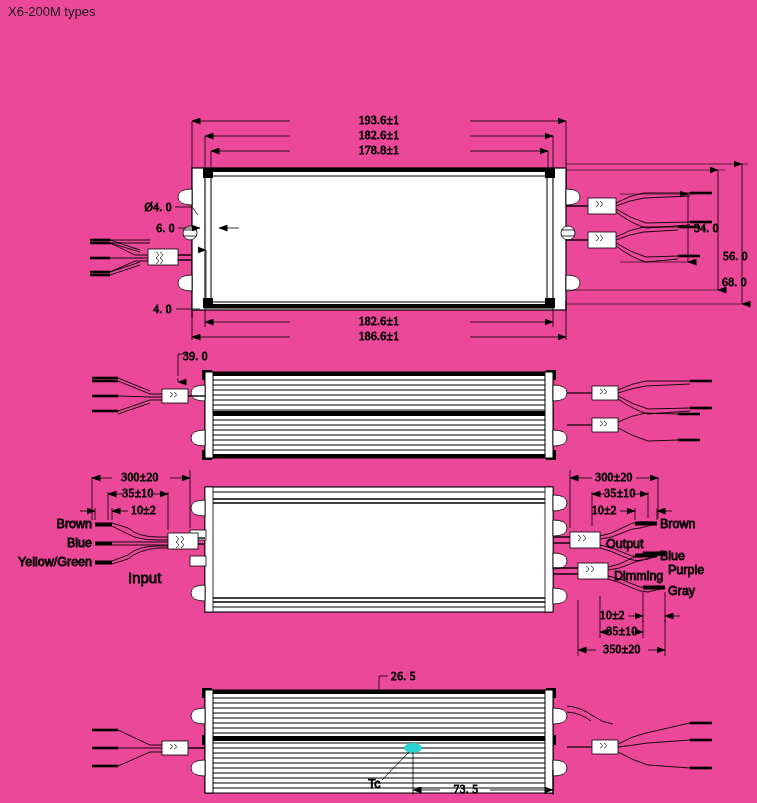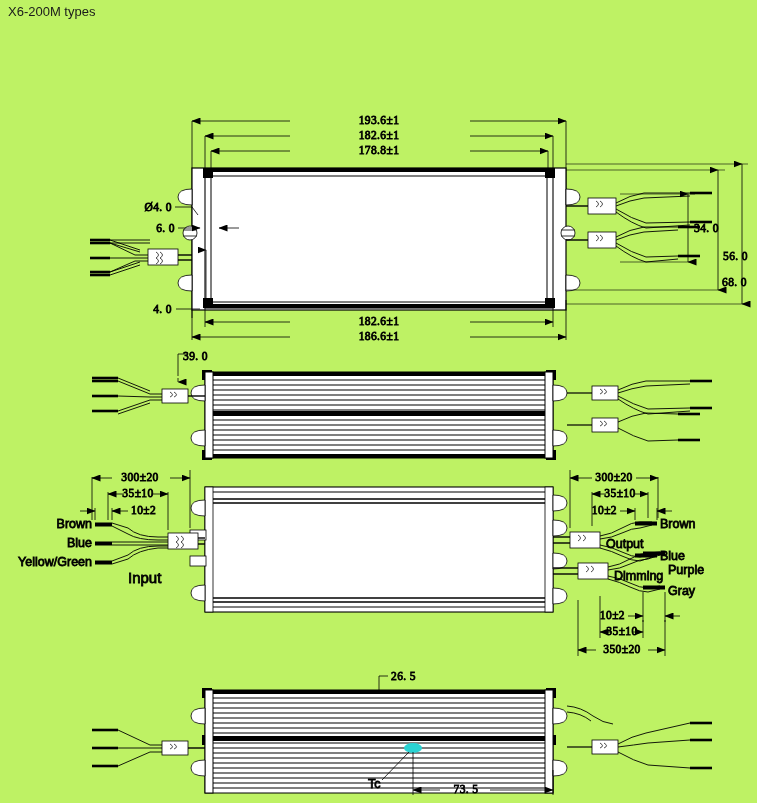--- a/index.html
+++ b/index.html
@@ -5,21 +5,21 @@
   * { box-sizing: border-box; }
   html, body {
     margin: 0; padding: 0;
     background: #ffffff;
     font-family: "Liberation Sans", sans-serif;
   }
   #page {
     position: relative;
     width: 757px;
     height: 803px;
-    background: #bef264;
+    background: #ec4899;
     overflow: hidden;
   }
   #title {
     position: absolute;
     left: 8px; top: 4px;
     font-size: 13px;
     color: #1a1a1a;
     font-family: "Liberation Sans", sans-serif;
     white-space: nowrap;
   }

